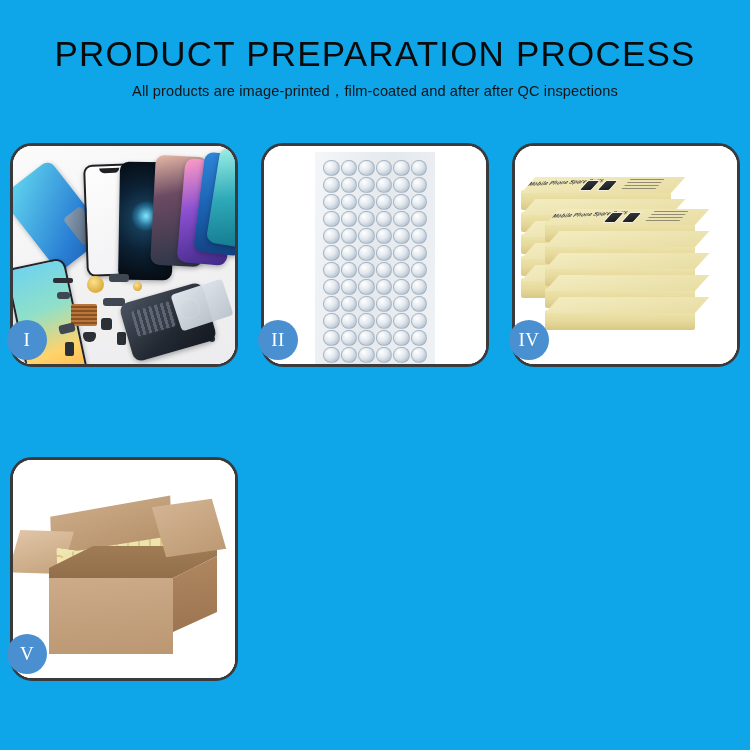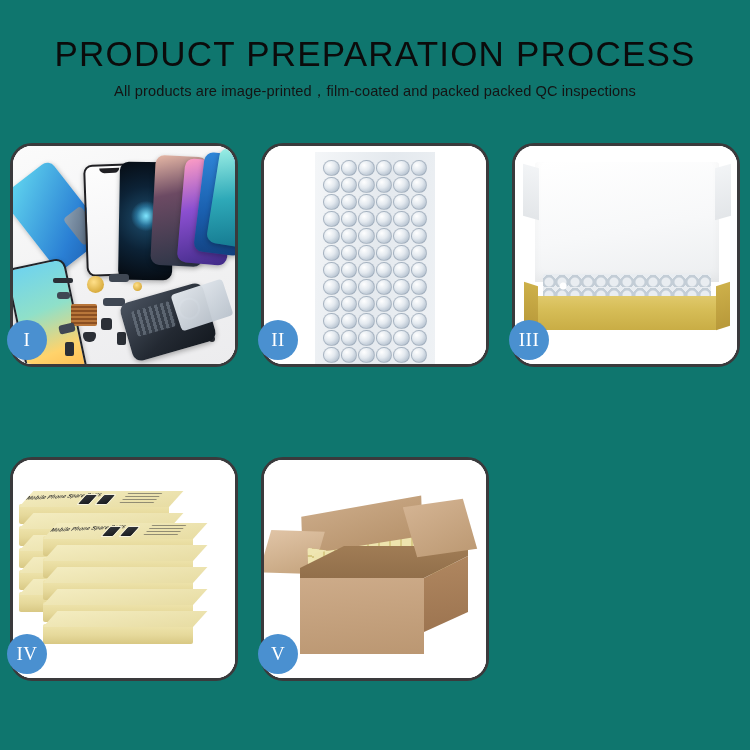--- a/index.html
+++ b/index.html
@@ -2,21 +2,21 @@
 <html><head>
 <meta charset="utf-8">
 <style>
   * { box-sizing: border-box; margin: 0; padding: 0; }
   html, body {
     width: 750px; height: 750px;
     background: #ffffff;
     font-family: "Liberation Sans", sans-serif;
     overflow: hidden;
   }
-  #root { position: relative; width: 750px; height: 750px; background:#0f766e; }
+  #root { position: relative; width: 750px; height: 750px; background:#0ea5e9; }
 
   
   .header { position:absolute; top:0; left:0; width:750px; text-align:center; }
   .title {
     margin-top: 36px;
     font-size: 35px;
     letter-spacing: 1.2px;
     font-weight: 500;
     color: #0b0b0b;
     line-height: 1.05;
@@ -261,21 +261,21 @@
   .s-seam { position:absolute; background:rgba(120,92,64,.45); }
   .s-tab { position:absolute; background:rgba(150,118,86,.55); border-radius:1px; }
 </style>
 </head>
 <body>
 
 <div id="root">
 
   <div class="header">
     <div class="title">PRODUCT PREPARATION PROCESS</div>
-    <div class="subtitle">All products are image-printed，film-coated and packed packed QC inspections</div>
+    <div class="subtitle">All products are image-printed，film-coated and after after QC inspections</div>
   </div>
 
   <div class="grid">
 
     <div class="panel">
       <div class="panel-clip">
         <div class="p1-bg">
           <div class="phone ph-teal"></div>
           <div class="phone ph-glass"></div>
           <div class="phone ph-black"></div>
@@ -384,30 +384,20 @@
                 <div class="bub"></div>
                 <div class="bub"></div>
                 <div class="bub"></div>
               </div>
           </div>
         </div>
       </div>
       <div class="badge">II</div>
     </div>
 
-    <div class="panel">
-      <div class="panel-clip">
-        <div class="p3-bg">
-          <div class="p3-lid"></div>
-          <div class="p3-fill"></div>
-          <div class="p3-tray"></div>
-        </div>
-      </div>
-      <div class="badge">III</div>
-    </div>
 
     <div class="panel">
       <div class="panel-clip">
         <div class="p4-bg" id="kraft-stack">
             <div class="kbox" style="left: 6px; top: 44px;">
               <div class="face"></div>
               <div class="klabel">Mobile Phone Spare Parts</div>
               <div class="kphone" style="left: 62px;"></div>
               <div class="kphone" style="left: 80px;"></div>
               <div class="kspec" style="left: 104px;"></div>

